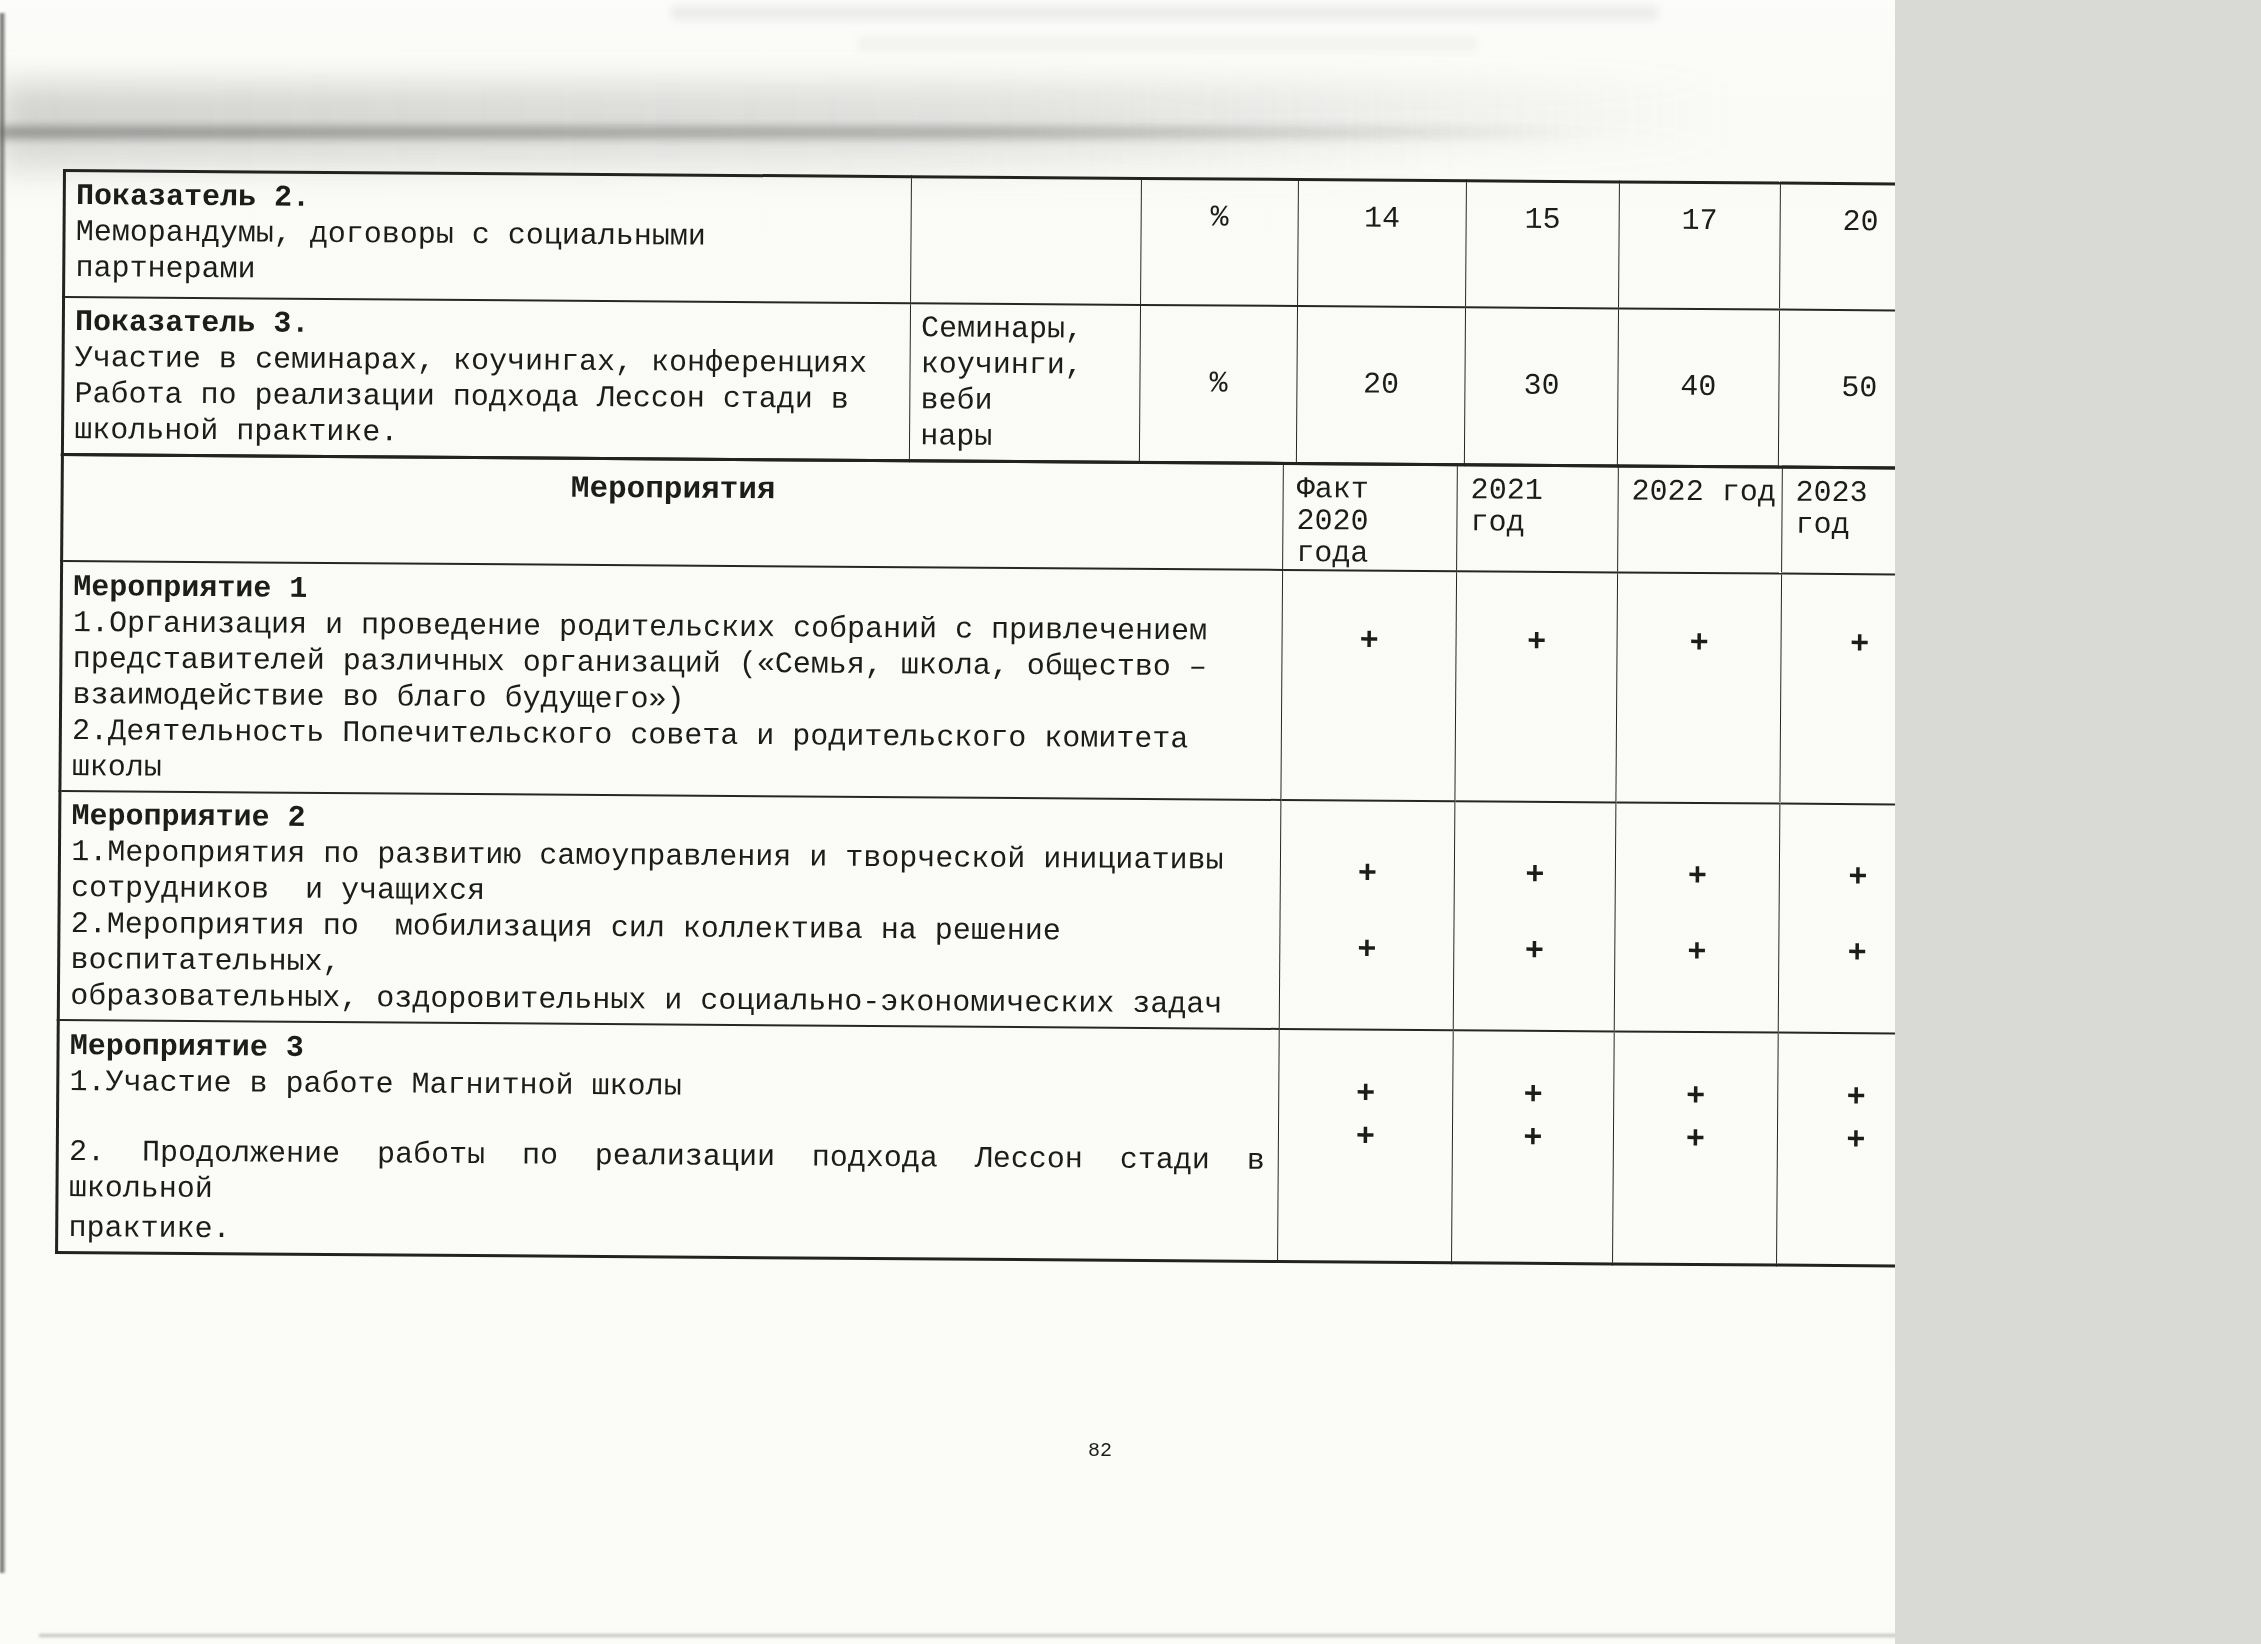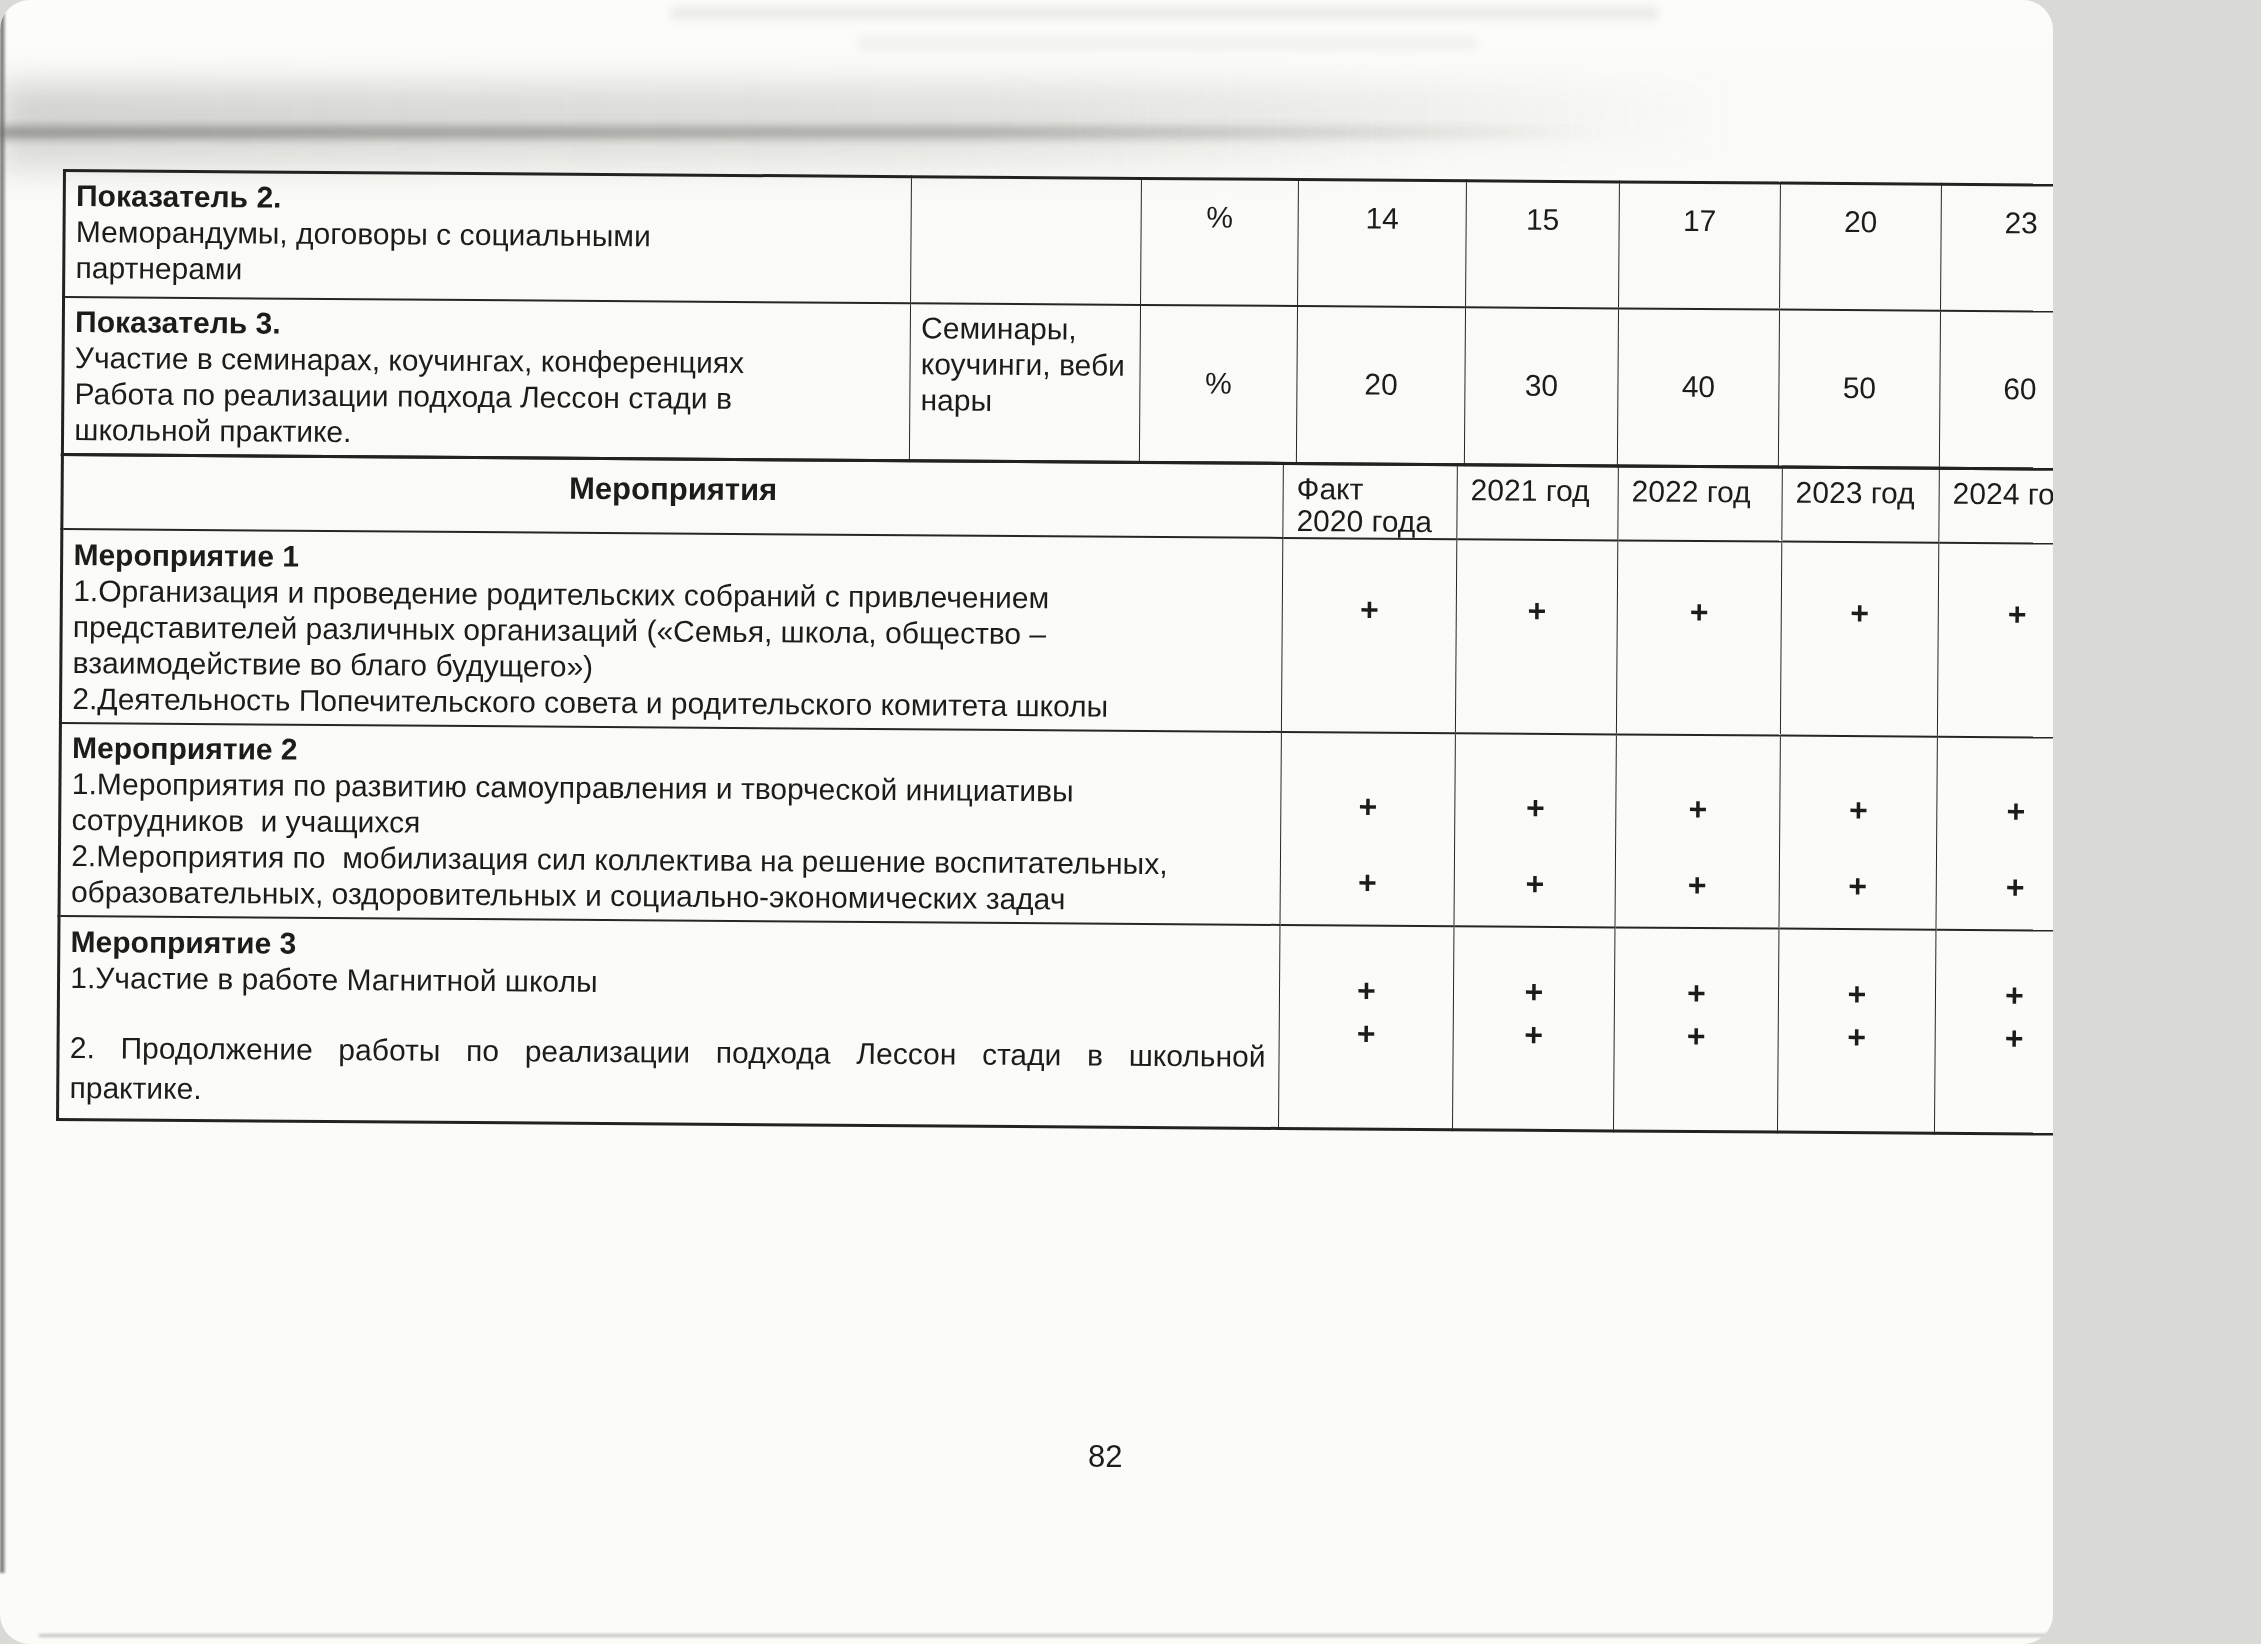--- a/index.html
+++ b/index.html
@@ -1,23 +1,22 @@
 <!DOCTYPE html>
 <html style="font-size:10.3px"><head>
 <meta charset="utf-8">
 <style>
   html,body{margin:0;padding:0;background:#d9d9d6;}
   .page{
     position:relative;
-    width:2053px;height:1644px;
+    width:1895px;height:1644px;
     background:linear-gradient(180deg,#fcfcfa 0%,#fafaf7 6%,#fbfbf8 100%);
     overflow:hidden;
-    font-family:Liberation Sans, sans-serif;
+    font-family:Liberation Mono, monospace;
     color:#1c1c1a;
-    border-radius:30px;
   }
   
   .left-edge{position:absolute;left:0;top:13px;width:5.8px;height:1560px;
     background:linear-gradient(90deg,#6f6f6d 0%,#8d8d8b 55%,rgba(160,160,158,0) 100%);
     filter:blur(1px);}
   .band-halo{position:absolute;left:0;top:83px;width:1838px;height:64px;
     background:linear-gradient(90deg,rgba(138,138,135,.34) 0%,rgba(148,148,145,.24) 55%,rgba(160,160,158,0) 94%);
     filter:blur(15.5px);}
   .band-core{position:absolute;left:0;top:126px;width:1651px;height:13px;
     background:linear-gradient(90deg,rgba(88,88,86,.5) 0%,rgba(108,108,106,.42) 60%,rgba(120,120,118,0) 97%);
@@ -51,21 +50,21 @@
   tr.ev1{height:186px;} tr.ev2{height:193px;} tr.ev3{height:203px;}
   td.mark{text-align:center;}
   .plus{font-size:32px;line-height:32px;font-weight:bold;}
   tr.ev1 td.mark{padding-top:54px;}
   tr.ev2 td.mark{padding-top:57px;}
   tr.ev2 td.mark .plus + .plus{margin-top:44px;}
   tr.ev3 td.mark{padding-top:48px;}
   tr.ev3 td.mark .plus + .plus{margin-top:11px;}
   .just{text-align:justify;text-align-last:justify;margin-top:34px;}
   .after-just{margin-top:3.9px;}
-  .pageno{position:absolute;left:1088px;top:1439px;font-size:31px;}
+  .pageno{position:absolute;left:1088px;top:1439px;font-size:20px;}
 </style>
 </head>
 <body>
 
 <div class="page">
 
   <div class="left-edge"></div>
   <div class="band-halo"></div>
   <div class="band-core"></div>
   <div class="band-under"></div>

